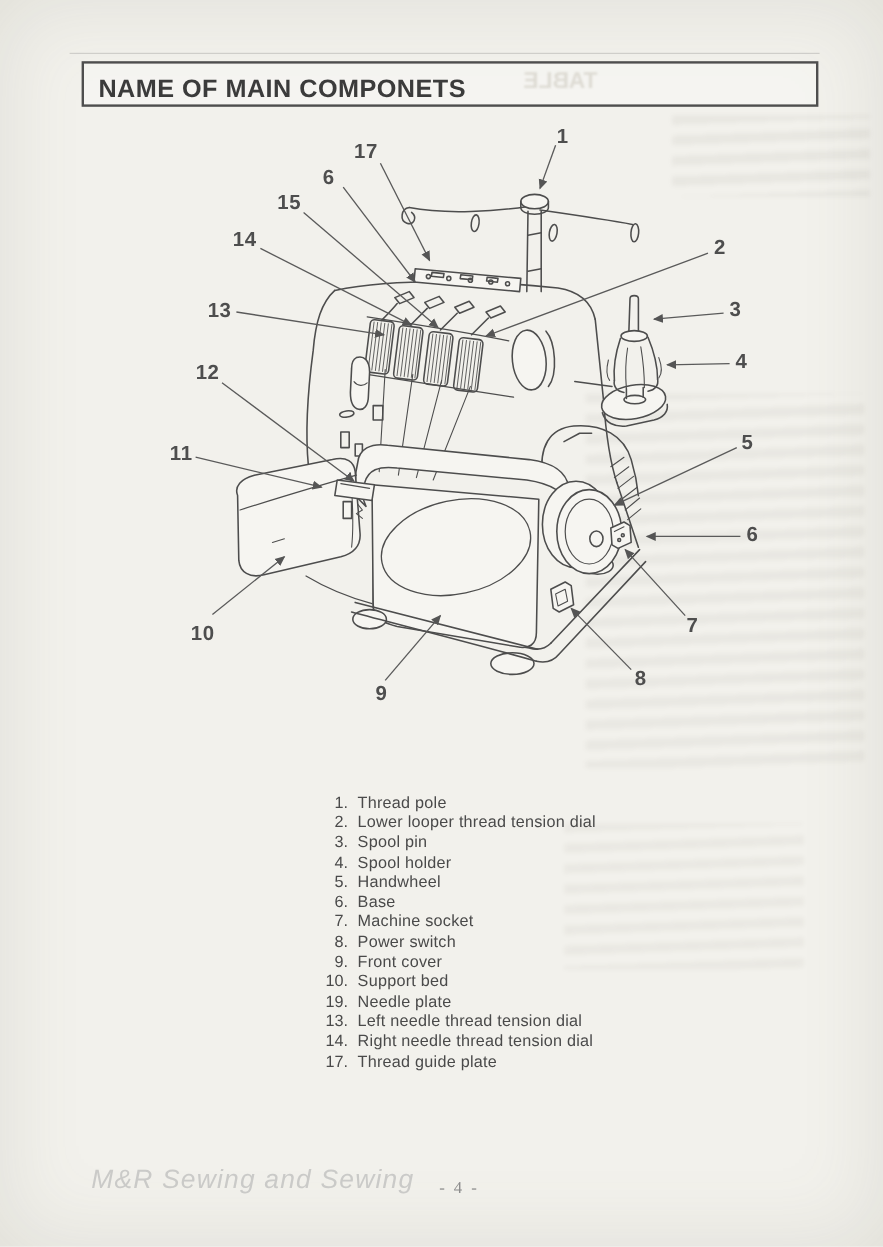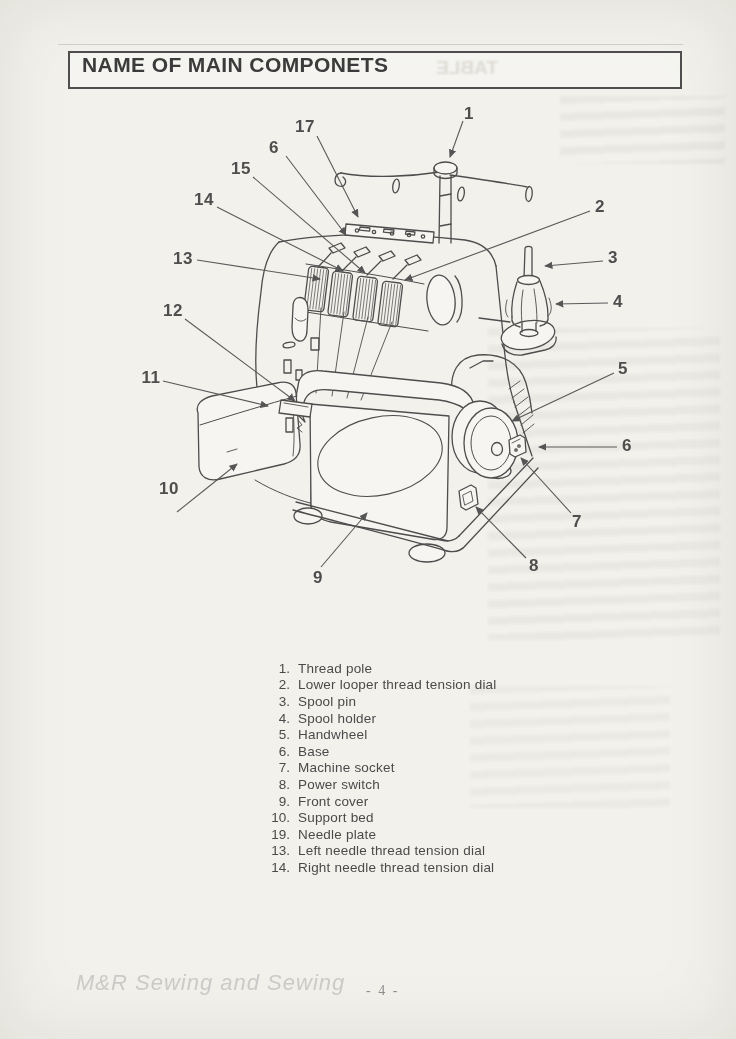--- a/index.html
+++ b/index.html
@@ -11,21 +11,21 @@
     overflow:hidden;
     font-family:"Liberation Sans",sans-serif;
     color:#4a4a4a;
   }
   
   .scanline{position:absolute;left:58px;top:44px;width:625px;height:1px;background:rgba(90,90,90,.22);}
   
   .title-box{
     position:absolute;left:68px;top:51px;width:614px;height:38px;
     border:2px solid #4e4e4e;box-sizing:border-box;
-    display:flex;align-items:flex-start;padding-left:12px;
+    display:flex;align-items:flex-end;padding-left:12px;
     background:rgba(255,255,255,.25);
   }
   .title-text{
     font-size:21px;font-weight:bold;color:#3b3b3b;letter-spacing:.4px;
   }
   .ghost{
     position:absolute;left:418px;top:57px;width:80px;
     transform:scaleX(-1);
     font-size:19px;font-weight:bold;color:#d6d3ca;
     filter:blur(1.1px);opacity:.75;
@@ -230,21 +230,21 @@
 
   <div class="co" style="left:469px;top:114px">1</div>
   <div class="co" style="left:600px;top:207px">2</div>
   <div class="co" style="left:613px;top:258px">3</div>
   <div class="co" style="left:618px;top:302px">4</div>
   <div class="co" style="left:623px;top:369px">5</div>
   <div class="co" style="left:627px;top:446px">6</div>
   <div class="co" style="left:577px;top:522px">7</div>
   <div class="co" style="left:534px;top:566px">8</div>
   <div class="co" style="left:318px;top:578px">9</div>
-  <div class="co" style="left:169px;top:489px">10</div>
+  <div class="co" style="left:169px;top:528px">10</div>
   <div class="co" style="left:151px;top:378px">11</div>
   <div class="co" style="left:173px;top:311px">12</div>
   <div class="co" style="left:183px;top:259px">13</div>
   <div class="co" style="left:204px;top:200px">14</div>
   <div class="co" style="left:241px;top:169px">15</div>
   <div class="co" style="left:274px;top:148px">6</div>
   <div class="co" style="left:305px;top:127px">17</div>
 
   <div class="plist">
     <div class="prow">
@@ -292,18 +292,22 @@
         <span class="pname">Needle plate</span>
       </div>
     <div class="prow">
         <span class="pnum">13.</span>
         <span class="pname">Left needle thread tension dial</span>
       </div>
     <div class="prow">
         <span class="pnum">14.</span>
         <span class="pname">Right needle thread tension dial</span>
       </div>
+    <div class="prow">
+        <span class="pnum">17.</span>
+        <span class="pname">Thread guide plate</span>
+      </div>
   </div>
 
   <div class="watermark">M&amp;R Sewing and Sewing</div>
   <div class="pageno">- 4 -</div>
 
 </div>
 
 </body></html>

